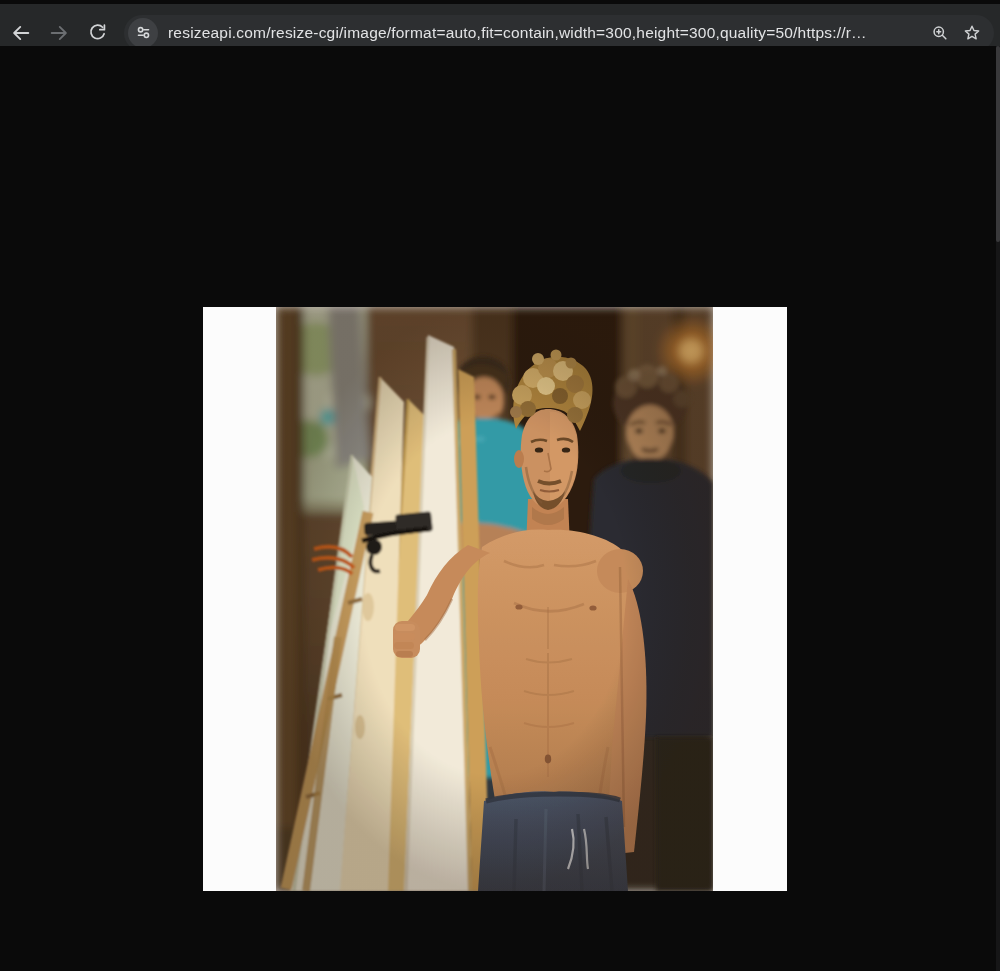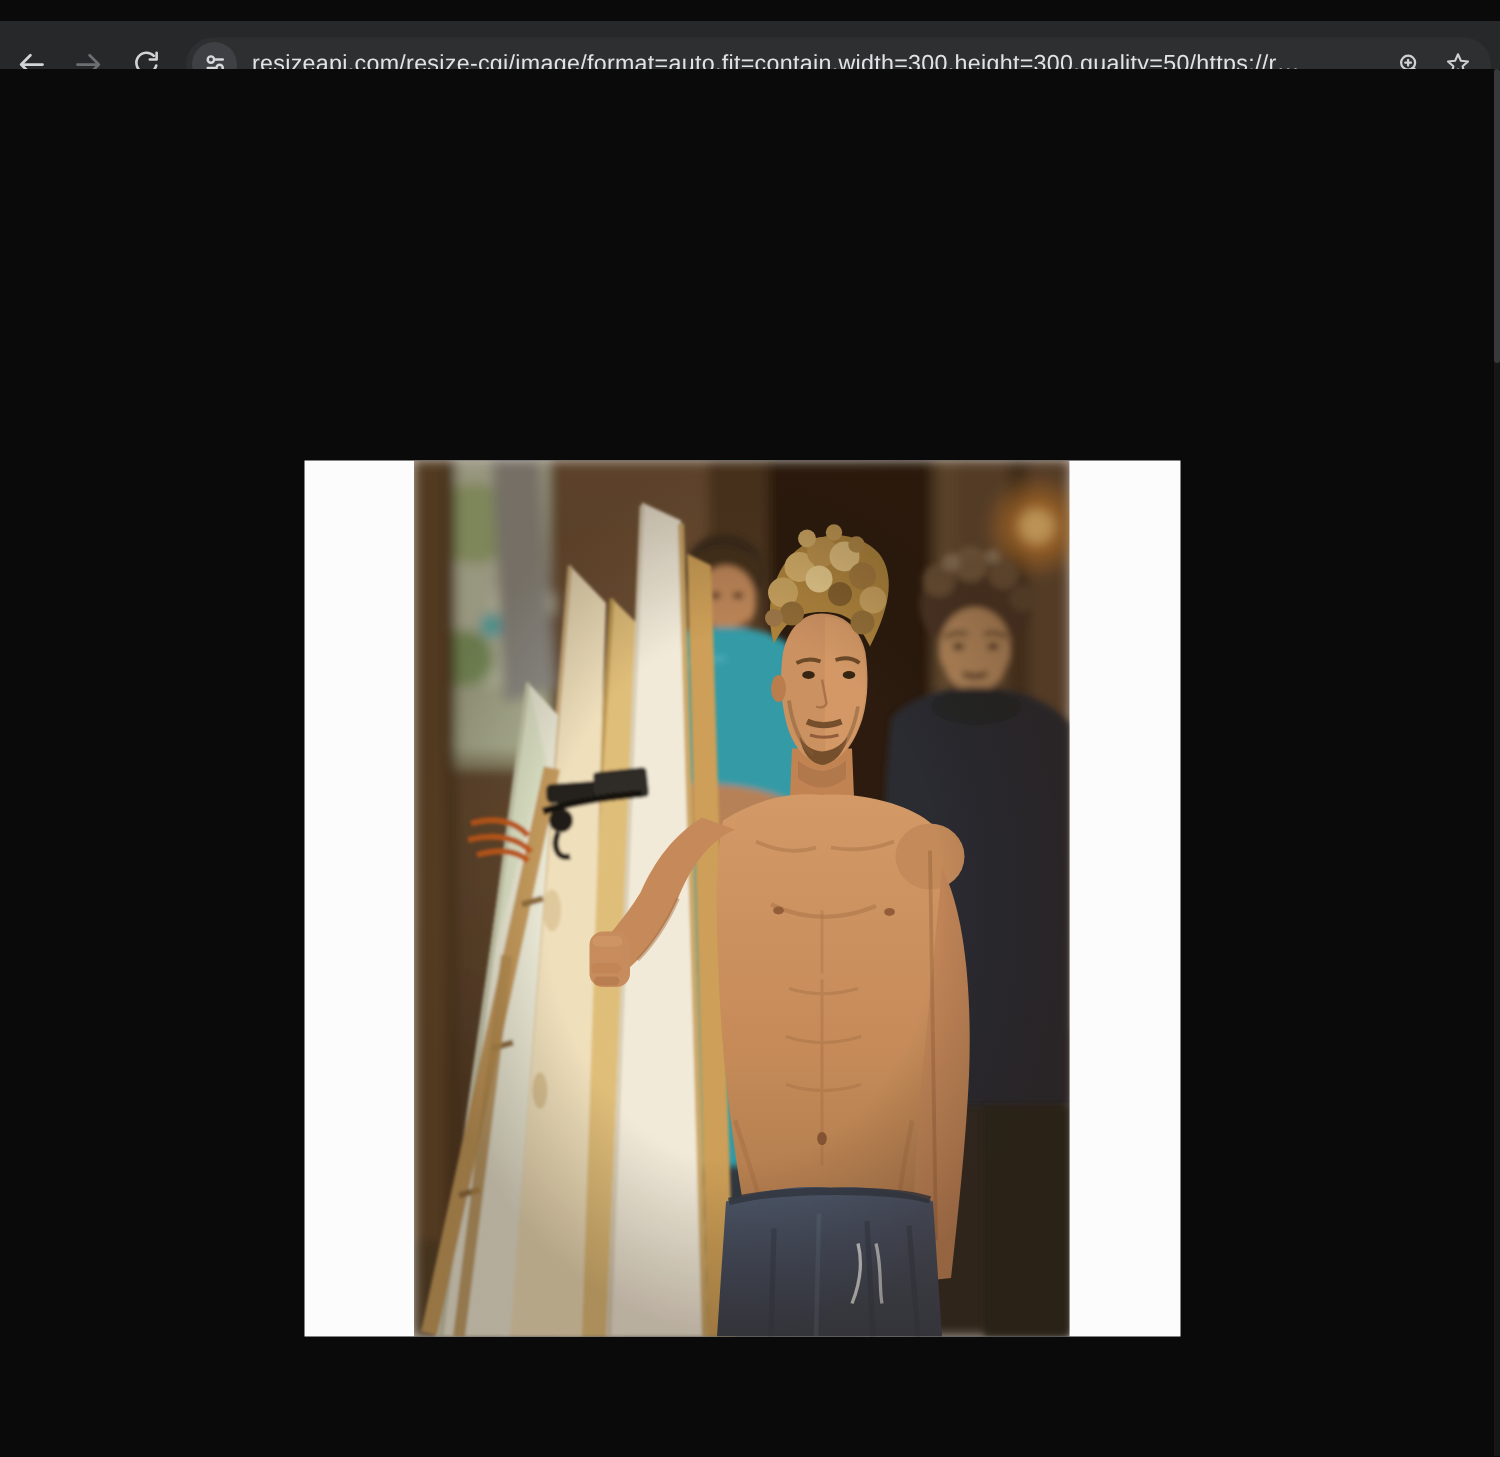--- a/index.html
+++ b/index.html
@@ -3,21 +3,21 @@
 <meta charset="utf-8">
 <style>
   * { box-sizing: border-box; margin: 0; padding: 0; }
   html, body { width: 1000px; height: 971px; overflow: hidden; background: #0a0a0a; }
   body { font-family: "Liberation Sans", sans-serif; }
 
   .browser { position: relative; width: 1000px; height: 971px; }
 
   
   .toolbar {
-    position: absolute; top: 14px; left: 0; width: 1000px; height: 46px;
+    position: absolute; top: 4px; left: 0; width: 1000px; height: 46px;
     background: #262829;
     display: flex; align-items: center;
     padding: 12px 4px 0 2px;
     border-bottom: 1px solid #1a1b1c;
   }
   .nav-btn {
     width: 38px; height: 38px; border: none; background: transparent;
     display: flex; align-items: center; justify-content: center;
     border-radius: 50%; cursor: pointer; flex: 0 0 auto;
   }

